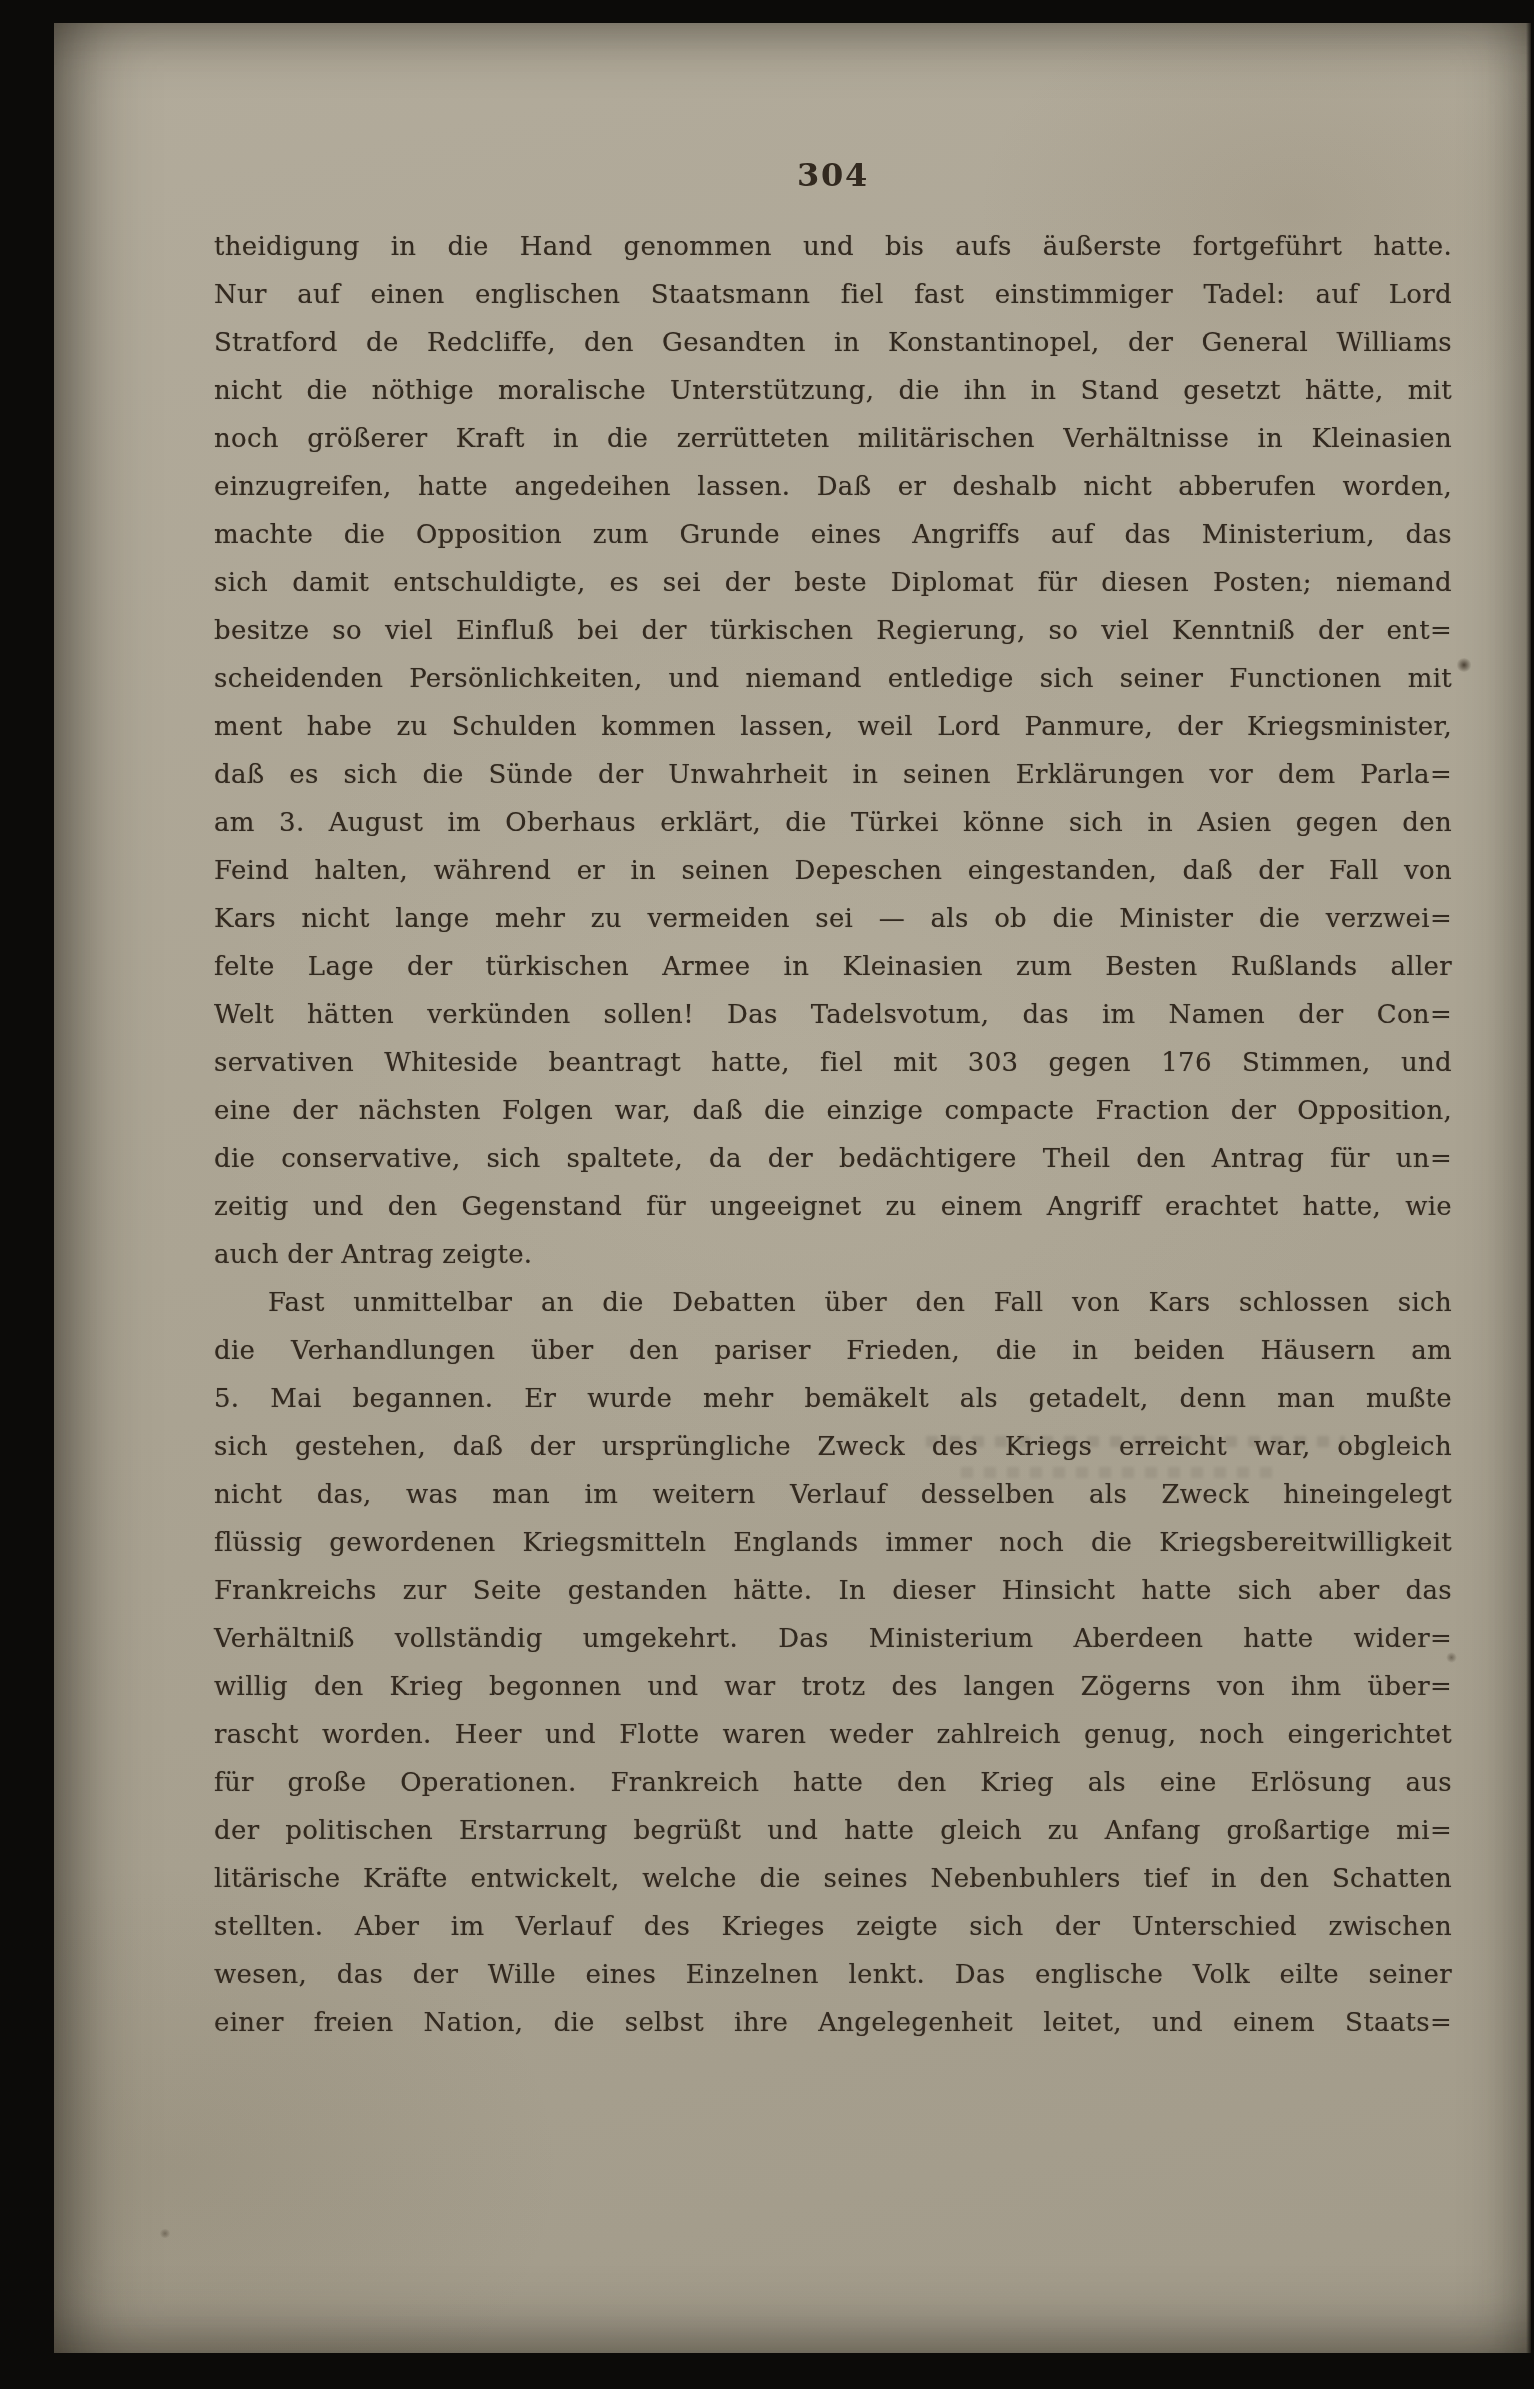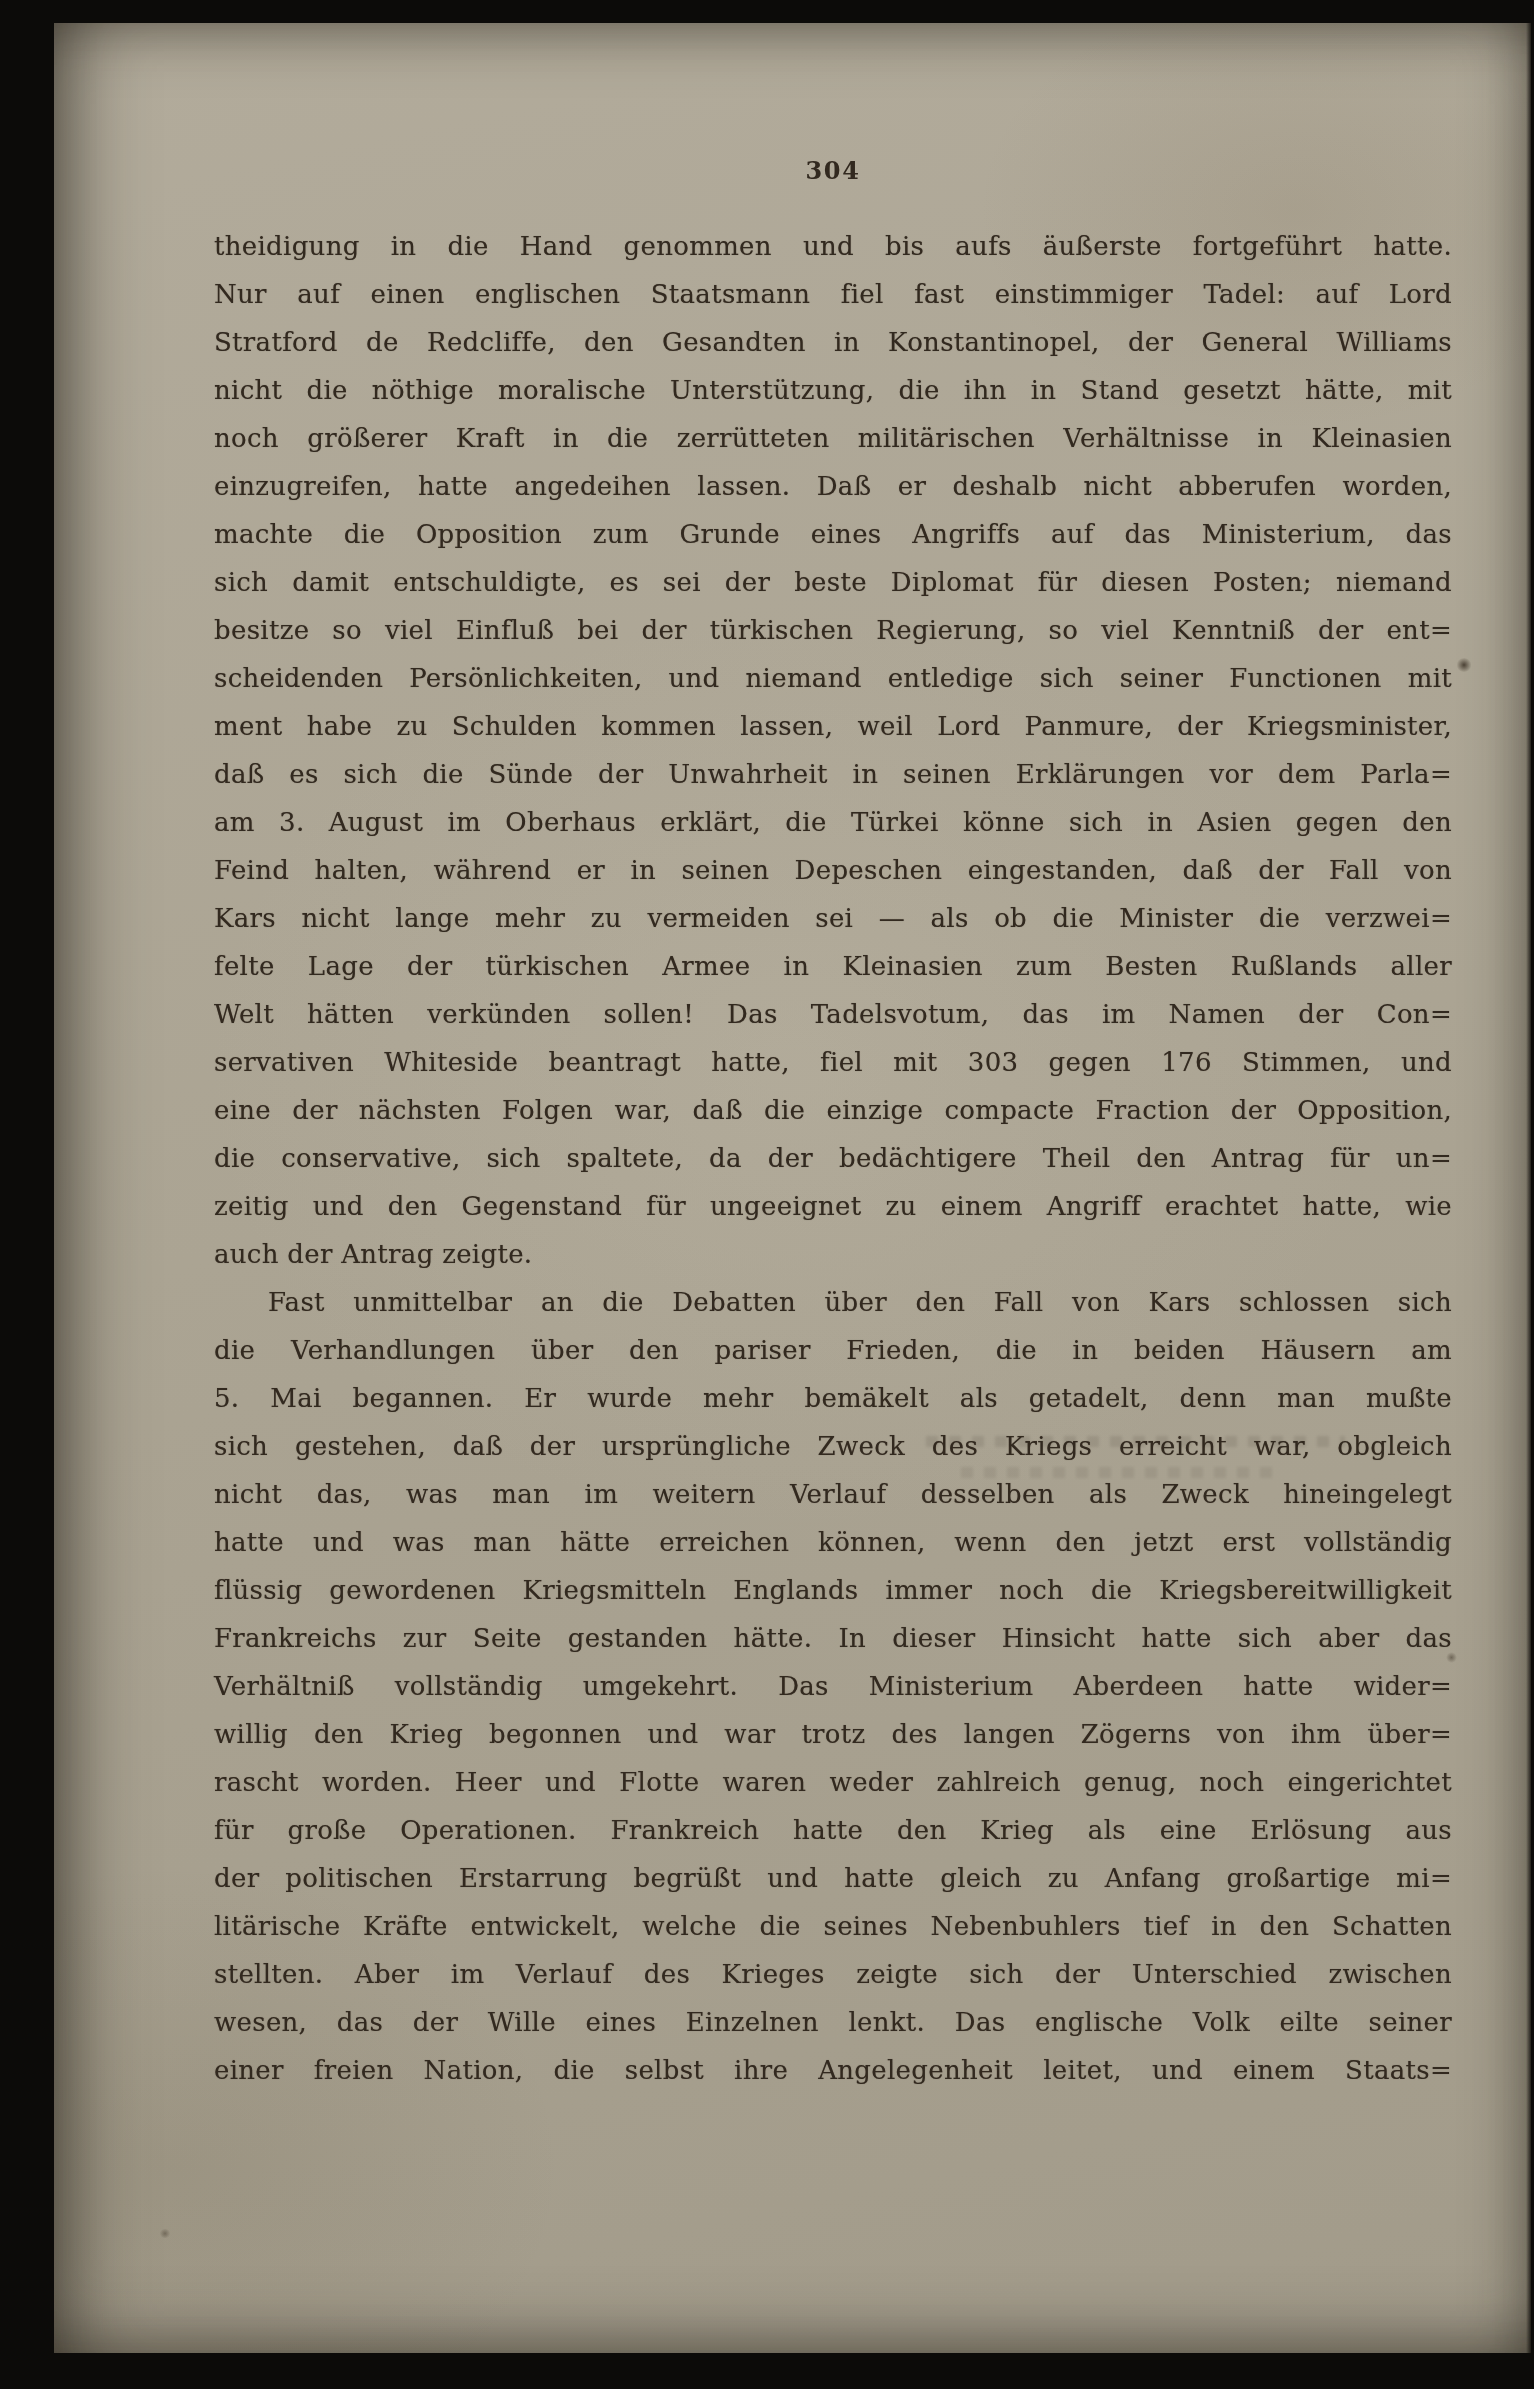--- a/index.html
+++ b/index.html
@@ -21,21 +21,21 @@
       radial-gradient(ellipse 785px 610px at 50% 45%, rgba(196,189,172,.25), transparent 75%),
       linear-gradient(168deg,#b2ab9b 0%, #aba493 48%, #a29b8a 100%);
     box-shadow:
       inset 61px 0 78px -44px rgba(28,24,17,.55),
       inset -39px 0 61px -30.5px rgba(28,24,17,.40),
       inset 0 39px 61px -30.5px rgba(28,24,17,.38),
       inset 0 -44px 70px -35px rgba(28,24,17,.45);
   }
   .page-number{
     position:absolute;left:160px;top:133px;width:1238px;
-    text-align:center;font-size:24px;font-weight:bold;letter-spacing:1.7px;
+    text-align:center;font-size:32px;font-weight:bold;letter-spacing:1.7px;
     color:var(--ink);
   }
   .text-block{
     position:absolute;left:160px;top:199px;width:1238px;
     color:var(--ink);
   }
   .line{
     font-size:26px;line-height:48px;height:48px;white-space:normal;
     text-align:justify;text-align-last:justify;
     letter-spacing:0.3px;
@@ -89,21 +89,20 @@
       <div class="line">servativen Whiteside beantragt hatte, fiel mit 303 gegen 176 Stimmen, und</div>
       <div class="line">eine der nächsten Folgen war, daß die einzige compacte Fraction der Opposition,</div>
       <div class="line">die conservative, sich spaltete, da der bedächtigere Theil den Antrag für un=</div>
       <div class="line">zeitig und den Gegenstand für ungeeignet zu einem Angriff erachtet hatte, wie</div>
       <div class="line end">auch der Antrag zeigte.</div>
       <div class="line indent">Fast unmittelbar an die Debatten über den Fall von Kars schlossen sich</div>
       <div class="line">die Verhandlungen über den pariser Frieden, die in beiden Häusern am</div>
       <div class="line">5. Mai begannen. Er wurde mehr bemäkelt als getadelt, denn man mußte</div>
       <div class="line">sich gestehen, daß der ursprüngliche Zweck des Kriegs erreicht war, obgleich</div>
       <div class="line">nicht das, was man im weitern Verlauf desselben als Zweck hineingelegt</div>
-      <div class="line">hatte und was man hätte erreichen können, wenn den jetzt erst vollständig</div>
       <div class="line">flüssig gewordenen Kriegsmitteln Englands immer noch die Kriegsbereitwilligkeit</div>
       <div class="line">Frankreichs zur Seite gestanden hätte. In dieser Hinsicht hatte sich aber das</div>
       <div class="line">Verhältniß vollständig umgekehrt. Das Ministerium Aberdeen hatte wider=</div>
       <div class="line">willig den Krieg begonnen und war trotz des langen Zögerns von ihm über=</div>
       <div class="line">rascht worden. Heer und Flotte waren weder zahlreich genug, noch eingerichtet</div>
       <div class="line">für große Operationen. Frankreich hatte den Krieg als eine Erlösung aus</div>
       <div class="line">der politischen Erstarrung begrüßt und hatte gleich zu Anfang großartige mi=</div>
       <div class="line">litärische Kräfte entwickelt, welche die seines Nebenbuhlers tief in den Schatten</div>
       <div class="line">stellten. Aber im Verlauf des Krieges zeigte sich der Unterschied zwischen</div>
       <div class="line">wesen, das der Wille eines Einzelnen lenkt. Das englische Volk eilte seiner</div>

